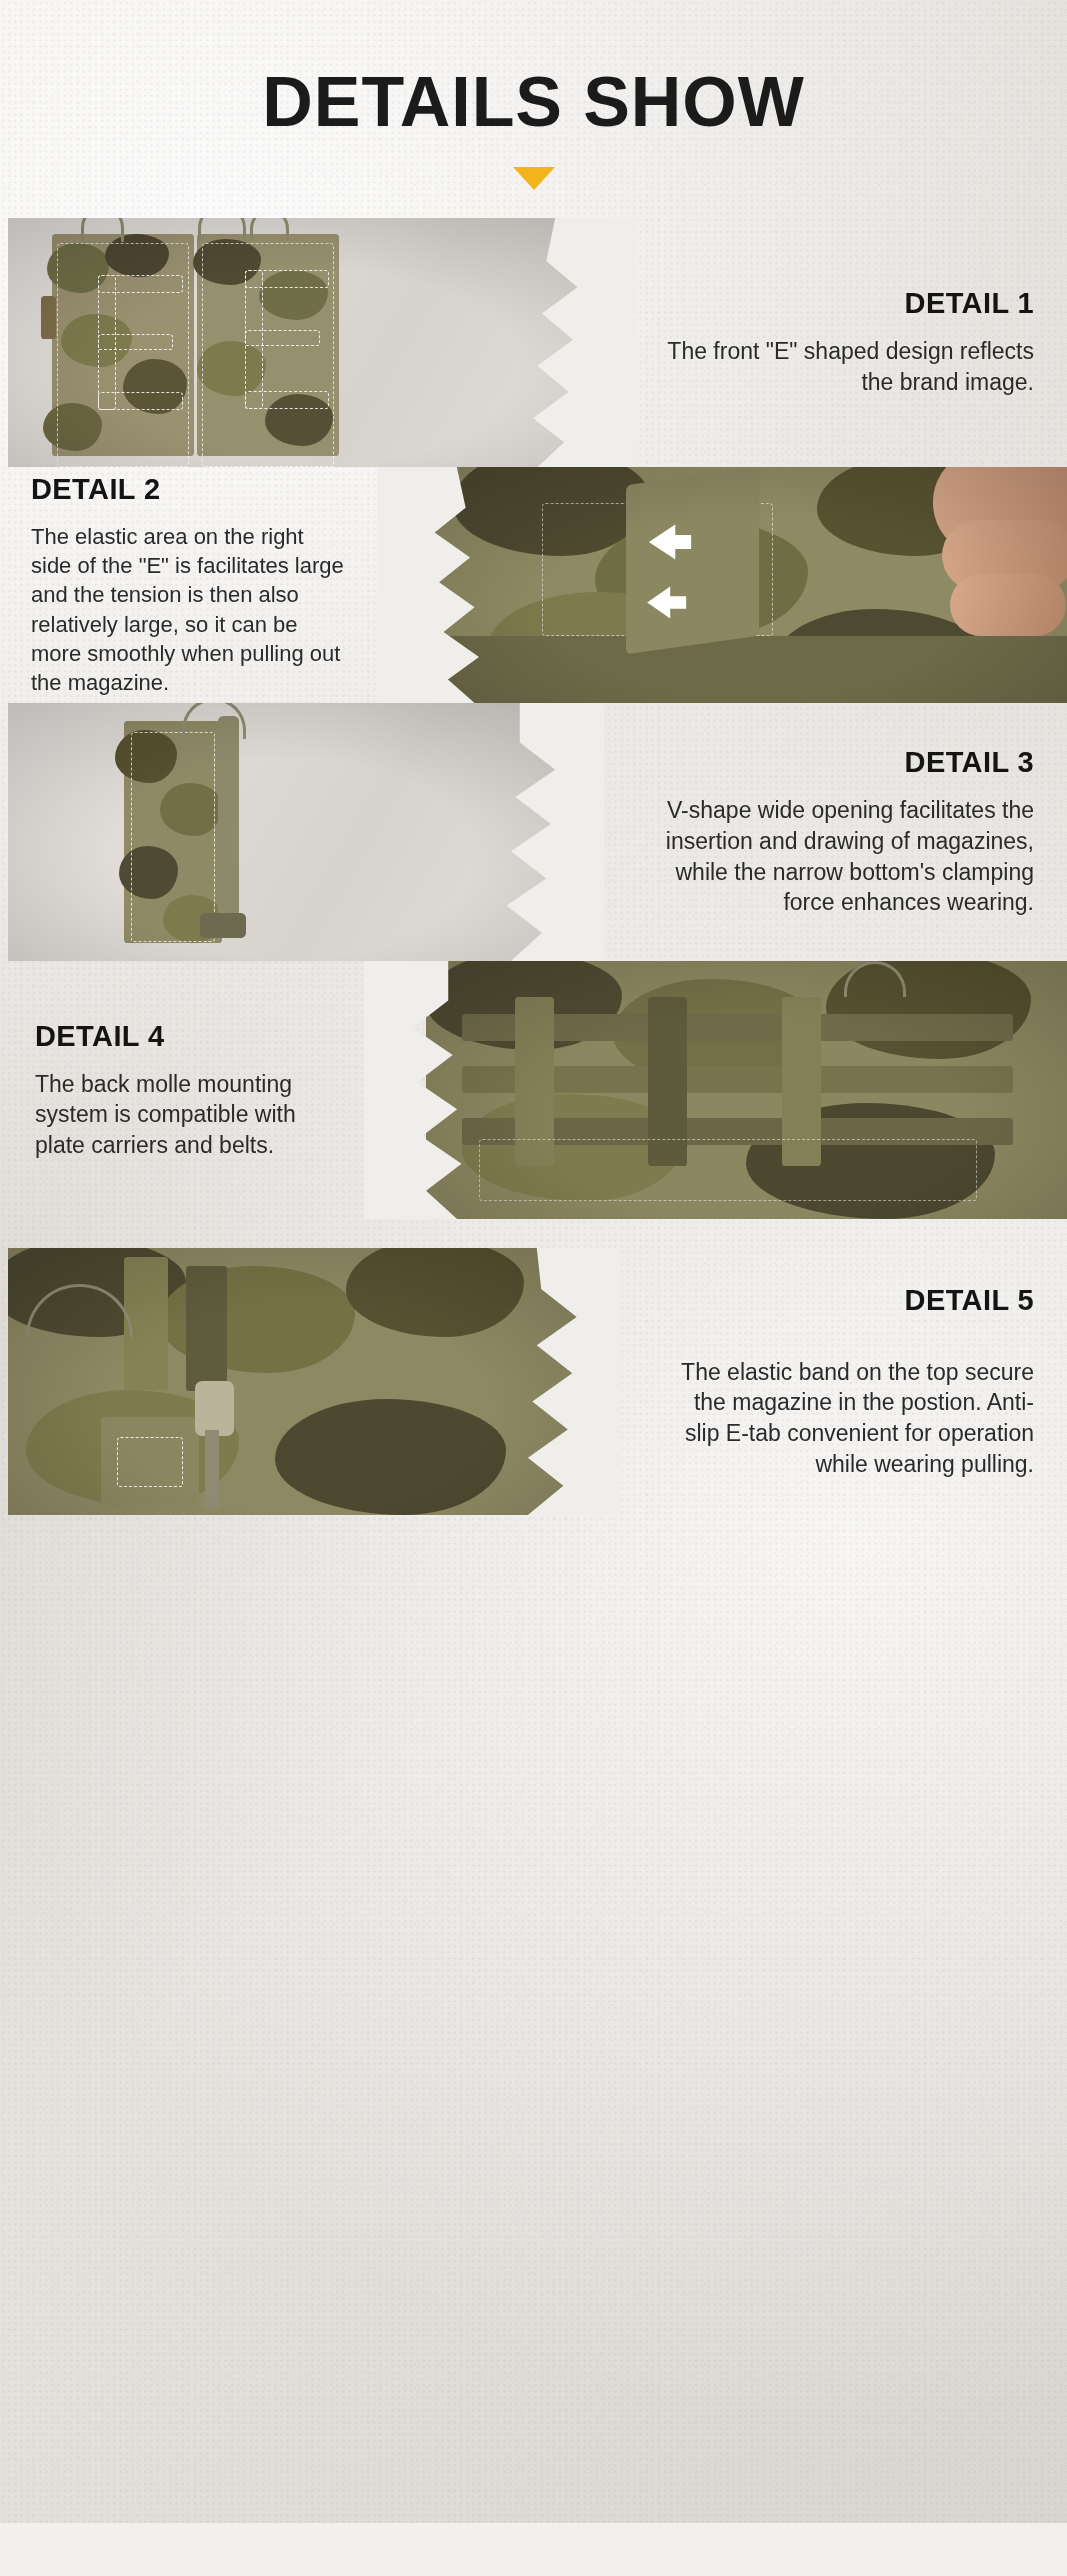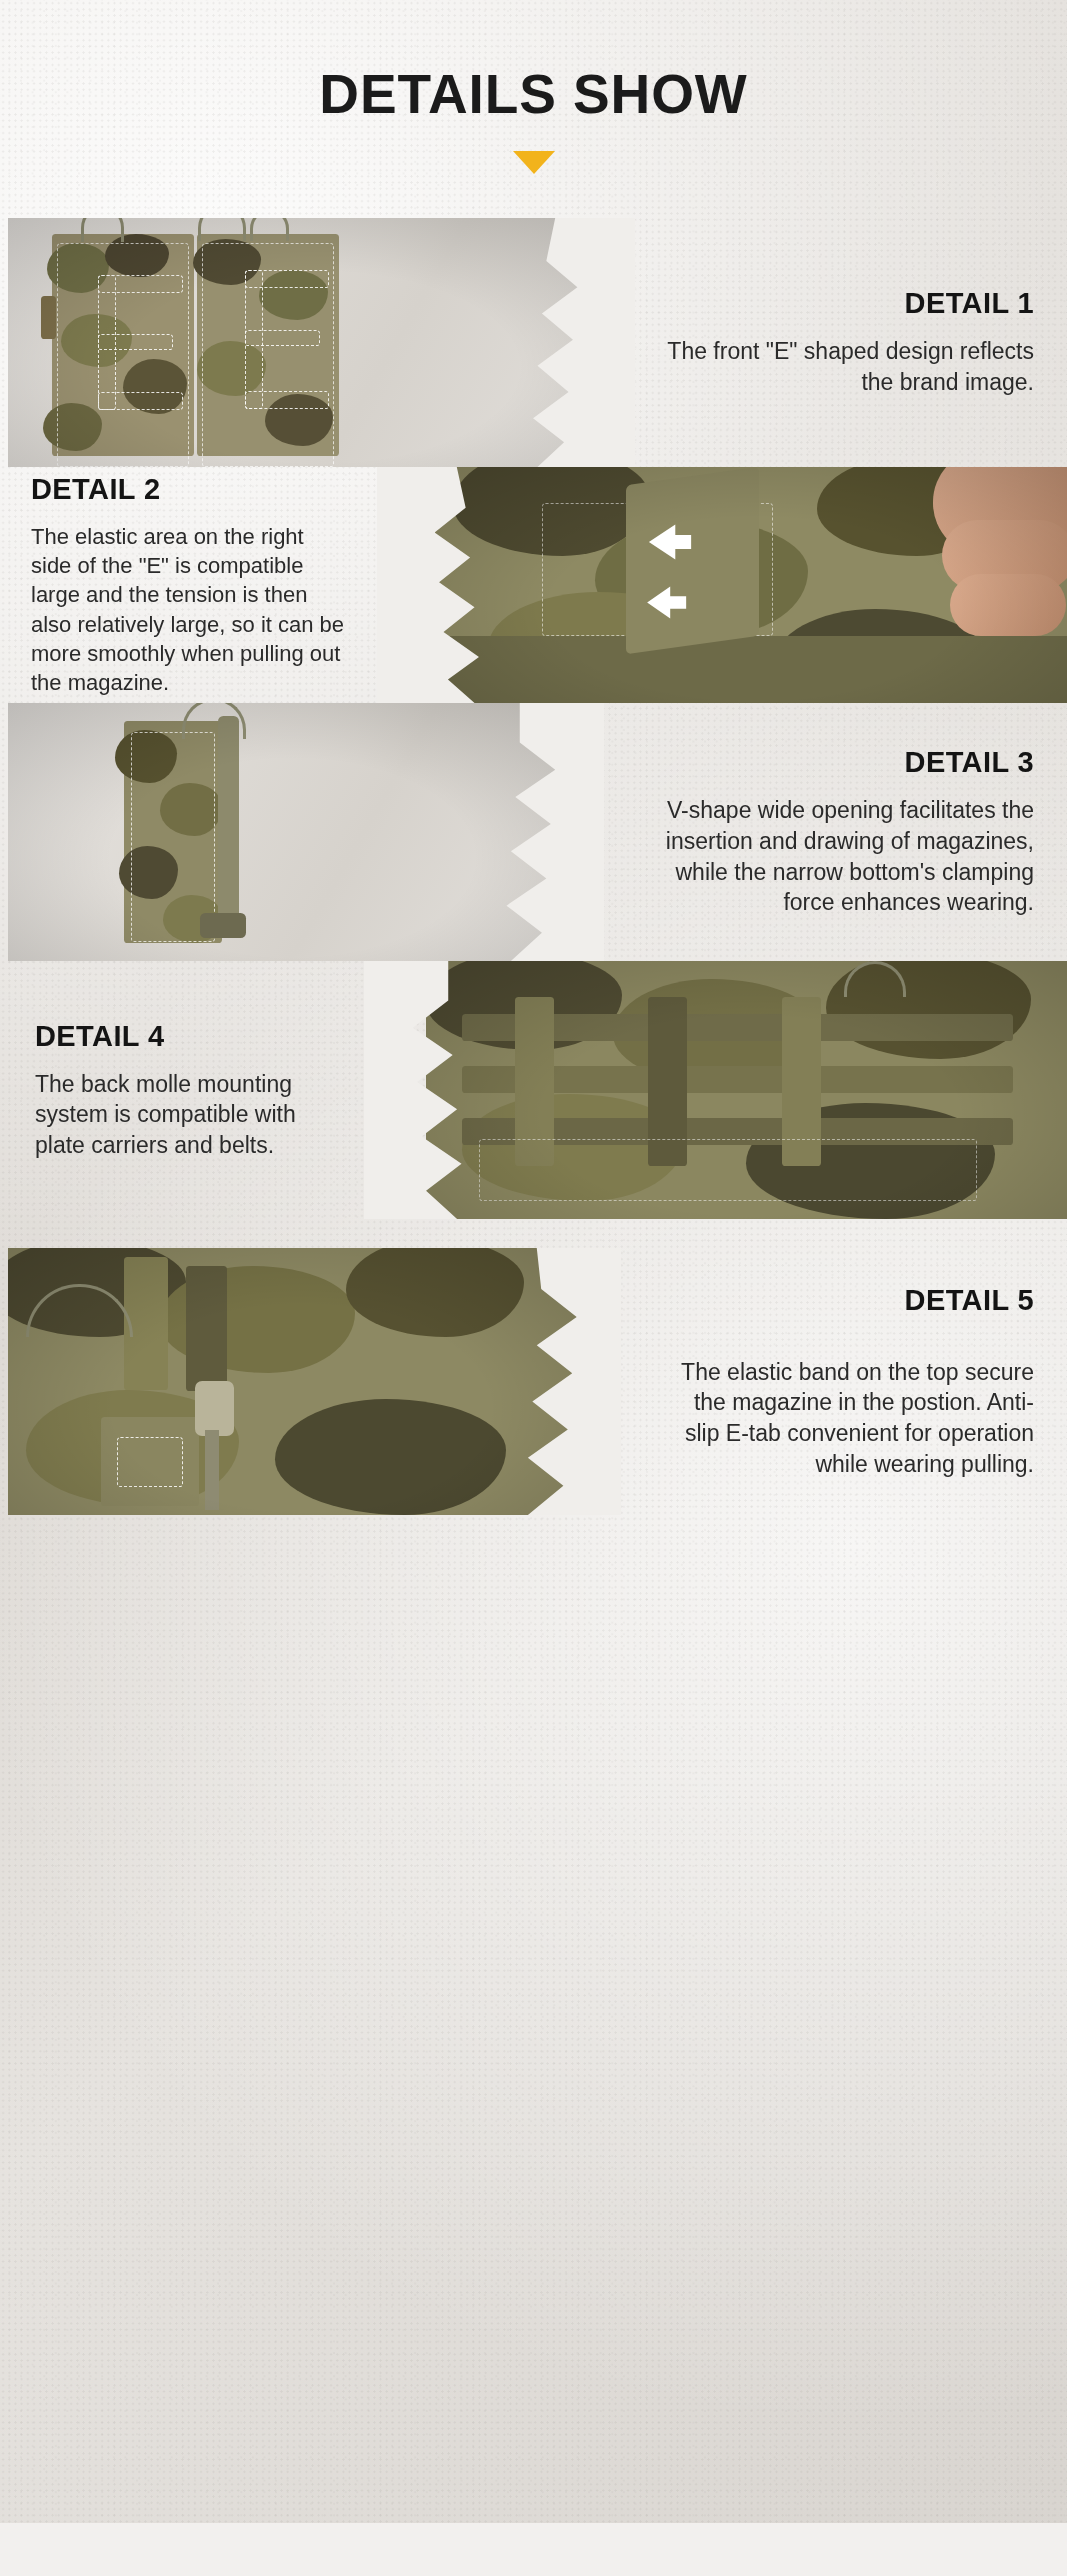--- a/index.html
+++ b/index.html
@@ -32,21 +32,21 @@
 
   
   .header {
     position: relative;
     height: 218px;
     padding-top: 62px;
     text-align: center;
     z-index: 3;
   }
   .header h1 {
-    font-size: 55px;
+    font-size: 70px;
     font-weight: bold;
     letter-spacing: 0.9px;
     color: #1b1b1b;
     font-family: "Liberation Sans", sans-serif;
     text-transform: uppercase;
   }
   .arrow {
     width: 0; height: 0;
     margin: 25px auto 0;
     border-left: 21.3px solid transparent;
@@ -238,21 +238,21 @@
         <div class="finger" style="right:0px;top:53px;width:133px;height:71px;"></div>
         <div class="finger" style="right:9px;top:107px;width:116px;height:62px;"></div>
       </div>
       <div class="shadow"></div>
     </div>
     <svg class="torn" viewBox="0 0 150 522" preserveAspectRatio="none" style="height:236px;left:369px;">
       <path d="M90,0 L0,0 L0,522 L110,522 L80,470 L115,420 L75,365 L110,310 L70,255 L105,200 L65,145 L100,90 Z" fill="#f0eeeb"></path>
     </svg>
     <div class="text" style="height:236px;width:382px;padding-left:23px;">
       <h2>DETAIL 2</h2>
-      <p style="font-size:22px;">The elastic area on the right side of the "E" is compatible large and the tension is then also relatively large, so it can be more smoothly when pulling out the magazine.</p>
+      <p style="font-size:22px;">The elastic area on the right side of the "E" is facilitates large and the tension is then also relatively large, so it can be more smoothly when pulling out the magazine.</p>
     </div>
   </div>
 
   <div class="section img-left" style="height:258px;">
     <div class="photo" style="height:258px;width:569px;">
       <div class="lightbg"></div>
 
       <div style="position:absolute;left:116px;top:18px;width:98px;height:222px;background:#8f8a66;border-radius:3.6px;">
         <div class="blob" style="left:-9px;top:9px;width:62px;height:53px;background:#56512f;"></div>
         <div class="blob" style="left:36px;top:62px;width:62px;height:53px;background:#726e45;"></div>

